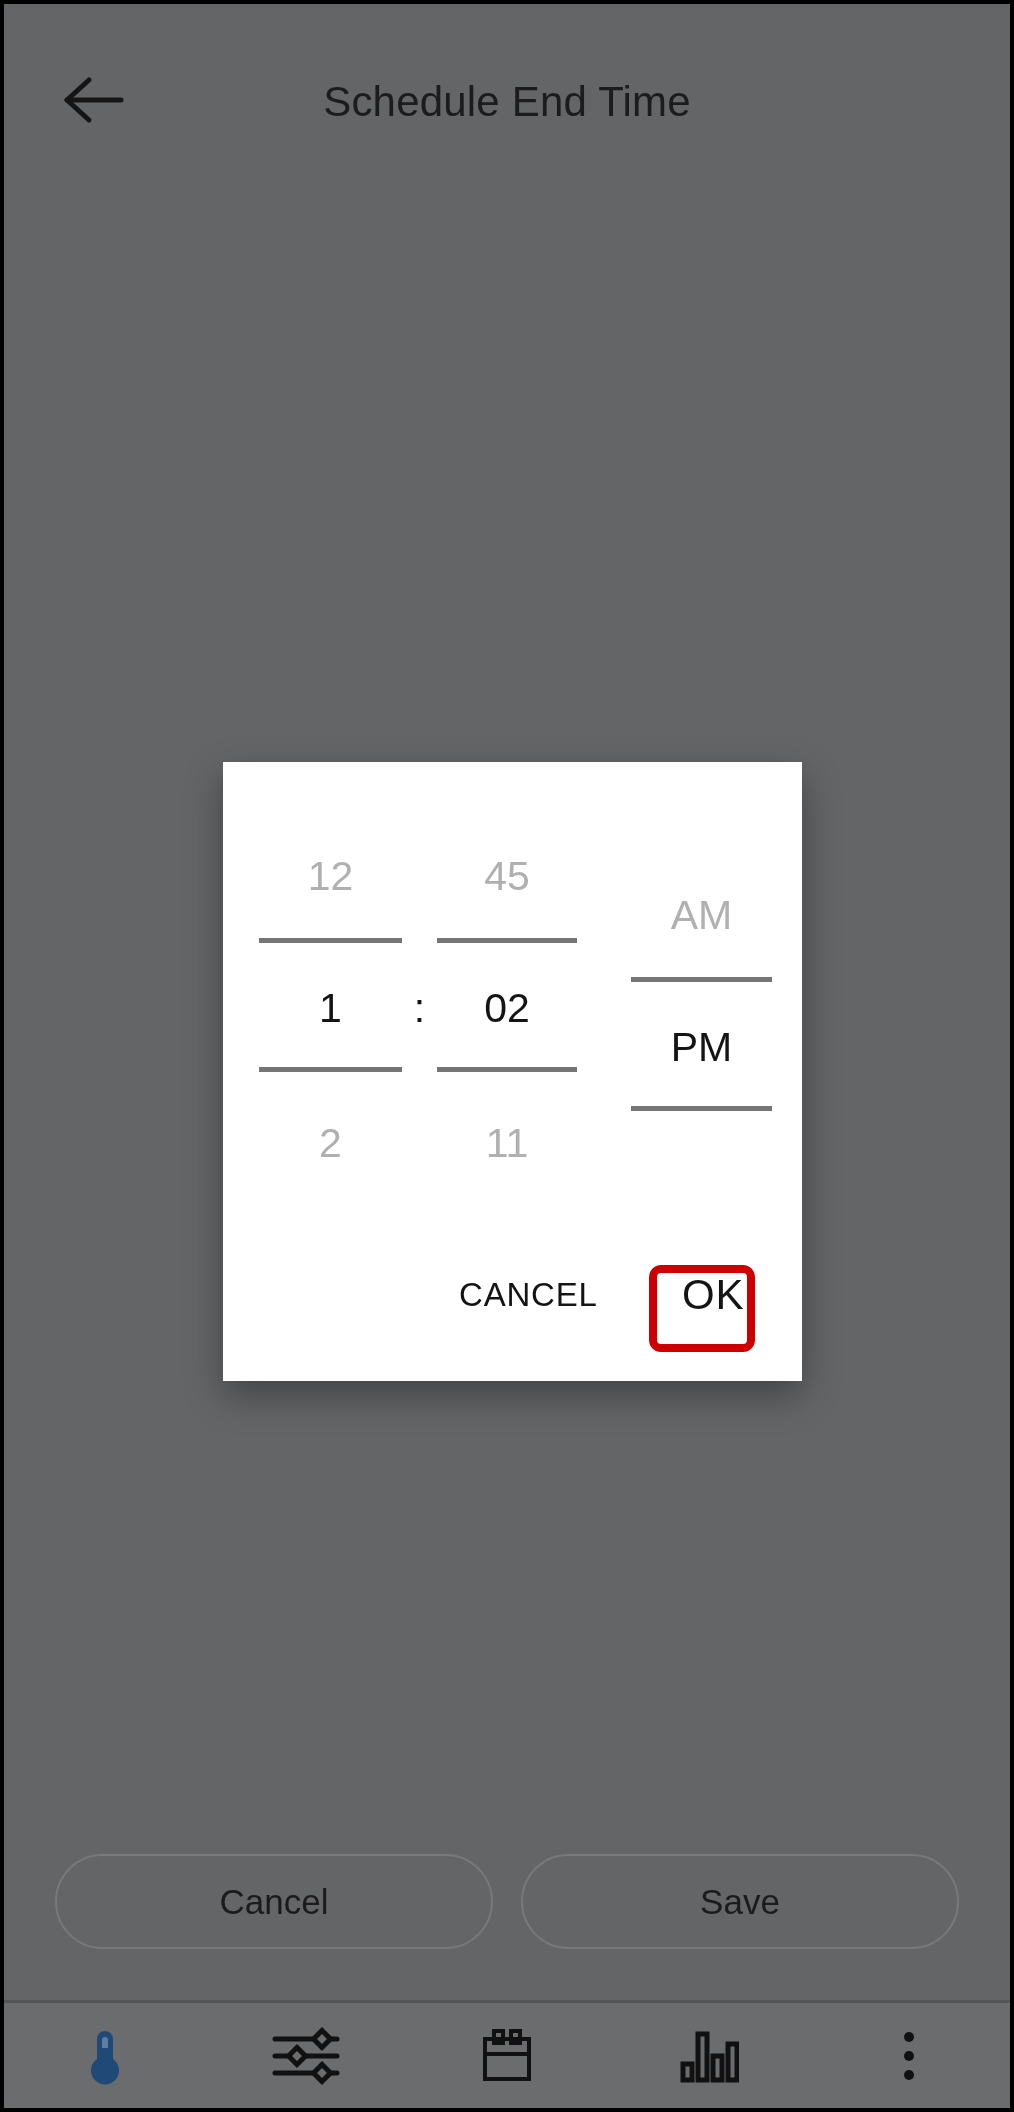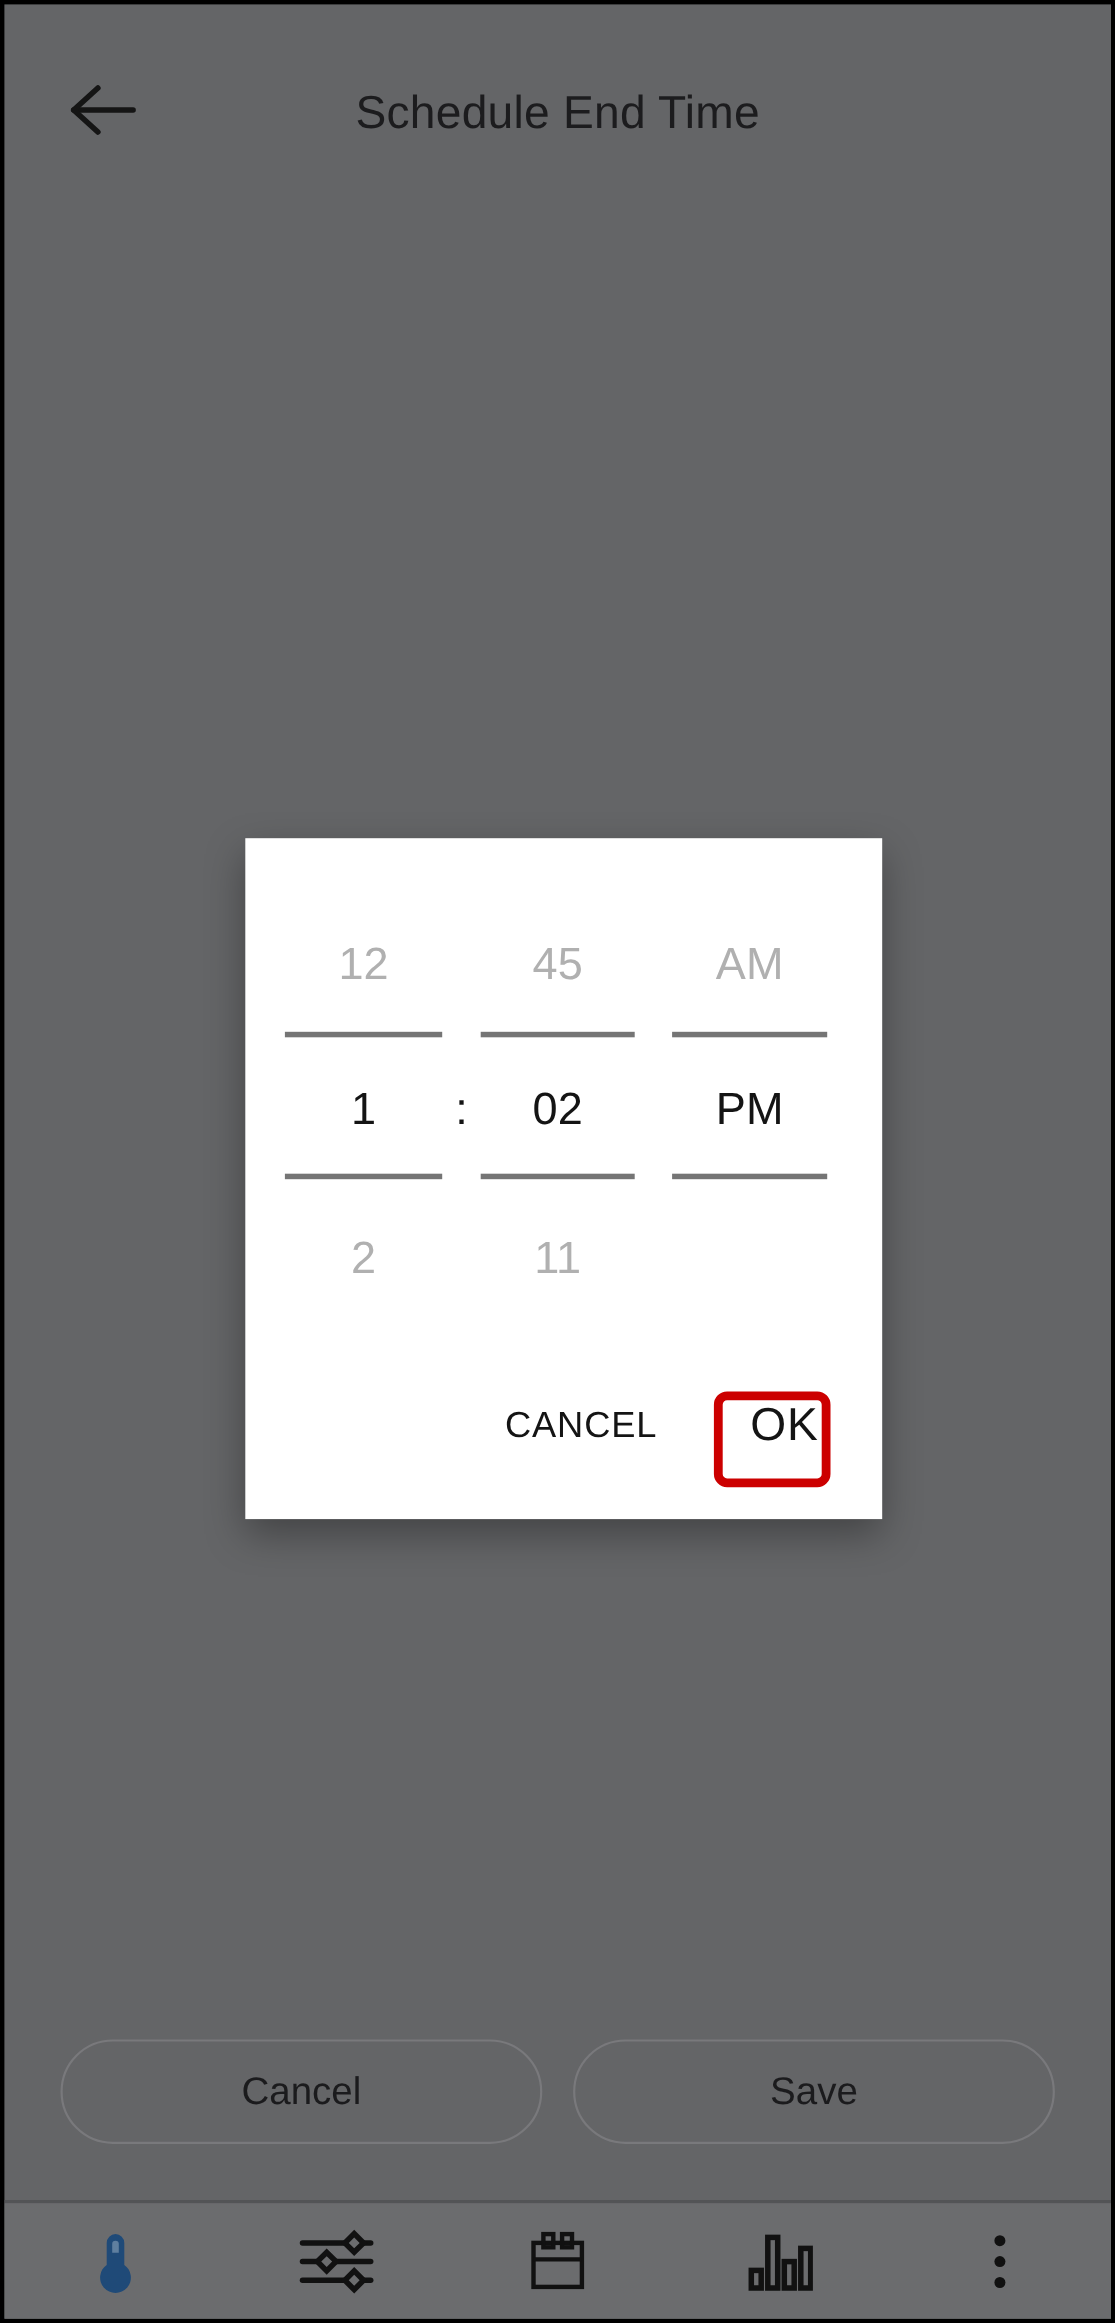--- a/index.html
+++ b/index.html
@@ -168,21 +168,21 @@
 
   .divider-line {
     position: absolute;
     height: 5px;
     background: #757575;
   }
 
   
   .col-hour  { left: 36px;  width: 143px; }
   .col-min   { left: 214px; width: 140px; }
-  .col-ampm  { left: 388px; width: 141px; }
+  .col-ampm  { left: 408px; width: 141px; margin-top: 39px; }
   .col-colon { left: 179px; width: 35px;  }
 
   .row-top    { top: 88px;  height: 52px; line-height: 52px; }
   .row-center { top: 220px; height: 52px; line-height: 52px; }
   .row-bottom { top: 355px; height: 52px; line-height: 52px; }
 
   .line-top    { top: 176px; }
   .line-bottom { top: 305px; }
 
   

